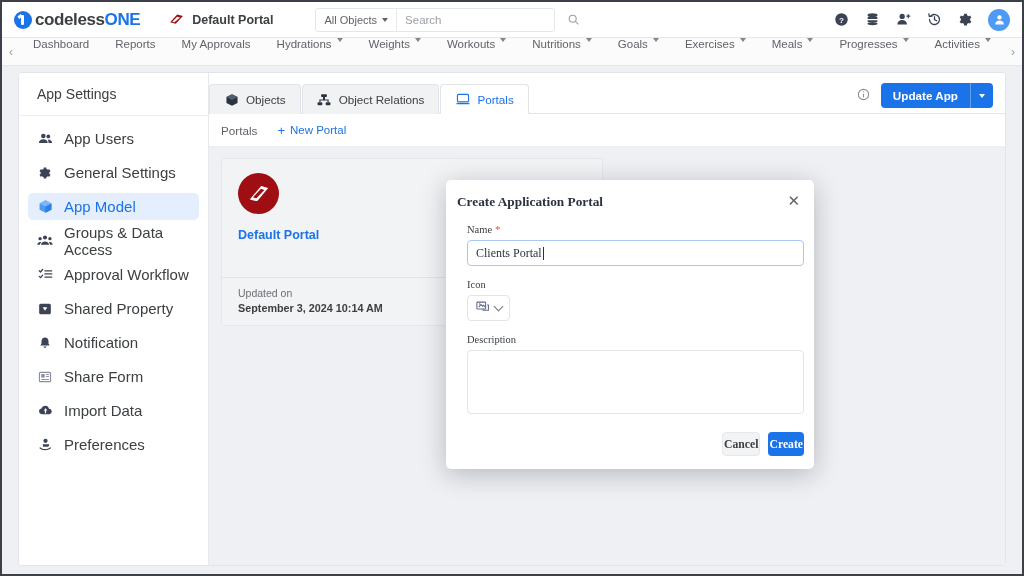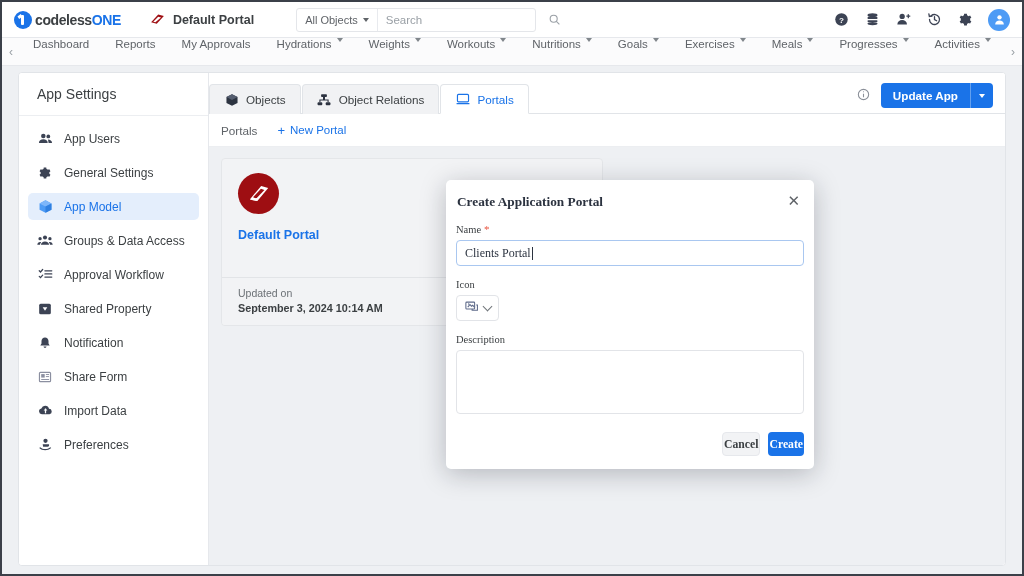--- a/index.html
+++ b/index.html
@@ -30,21 +30,21 @@
     background: #1a73e8; position: relative; margin-right: 3px;
   }
   .logo-mark::after {
     content: ""; position: absolute; left: 7px; top: 4px;
     width: 3px; height: 10px; background: #fff; border-radius: 1px;
   }
   .logo-mark::before {
     content: ""; position: absolute; left: 4px; top: 4px;
     width: 4px; height: 3px; background: #fff; transform: rotate(-35deg);
   }
-  .logo-text { font-size: 14px; font-weight: bold; letter-spacing: -0.4px; }
+  .logo-text { font-size: 17px; font-weight: bold; letter-spacing: -0.4px; }
   .logo-codeless { color: #3c4043; }
   .logo-one { color: #1a73e8; }
 
   .portal-chip { display: flex; align-items: center; margin-left: 28px; }
   .portal-logo-sm {
     width: 17px; height: 17px; margin-right: 7px;
     display: flex; align-items: center; justify-content: center;
   }
   .portal-chip-label { font-size: 12.5px; color: #3c4043; font-weight: 600; }
 
@@ -115,21 +115,21 @@
     border-right: 1px solid #e6e8ec;
   }
   .sidebar-title {
     height: 43px; display: flex; align-items: center; padding-left: 18px;
     font-size: 14px; color: #3c4043; border-bottom: 1px solid #eceef1;
   }
   .sidebar-list { padding-top: 9px; }
   .sb-item {
     display: flex; align-items: center; gap: 11px;
     height: 27px; margin: 0 9px 7px 9px; padding-left: 9px;
-    border-radius: 5px; font-size: 12px; color: #3c4043;
+    border-radius: 5px; font-size: 15px; color: #3c4043;
   }
   .sb-item.active { background: #e4eefc; color: #1a73e8; }
   .sb-ico { width: 16px; height: 16px; flex: 0 0 16px; display: flex; align-items: center; justify-content: center; }
 
   
   #main { flex: 1; position: relative; background: #fff; }
   #tabs-row {
     height: 41px; border-bottom: 1px solid #e1e4e8;
     display: flex; align-items: flex-end; background: #fff;
     padding-left: 0px; position: relative;
@@ -196,21 +196,21 @@
     width: 368px; background: #fff;
     border-radius: 5px; box-shadow: 0 5px 26px rgba(20,25,40,.26);
     padding: 14px 0 0 0; z-index: 40; font-family: Liberation Serif, serif;
   }
   .modal-head {
     display: flex; align-items: flex-start; justify-content: space-between;
     padding: 0 14px 0 11px;
   }
   .modal-title { font-size: 13.3px; color: #2c3340; font-weight: bold; }
   .close-x { font-size: 15px; color: #5f6368; line-height: 1; cursor: pointer; }
-  .modal-body { padding: 14px 10px 0 10px; }
+  .modal-body { padding: 14px 10px 0 21px; }
   .fld-label { font-size: 10.5px; color: #3c4043; margin-bottom: 5px; display: flex; gap: 3px; }
   .req { color: #e8543f; font-size: 11px; line-height: 1; }
   .txt-input {
     width: 100%; height: 26px; border: 1.5px solid #a9c7f0;
     border-radius: 4px; padding: 0 8px; font-size: 12px;
     color: #2c3340; font-family: inherit; outline: none;
     background: #fff; display: flex; align-items: center;
   }
   .caret-bar {
     display: inline-block; width: 1px; height: 13px;

